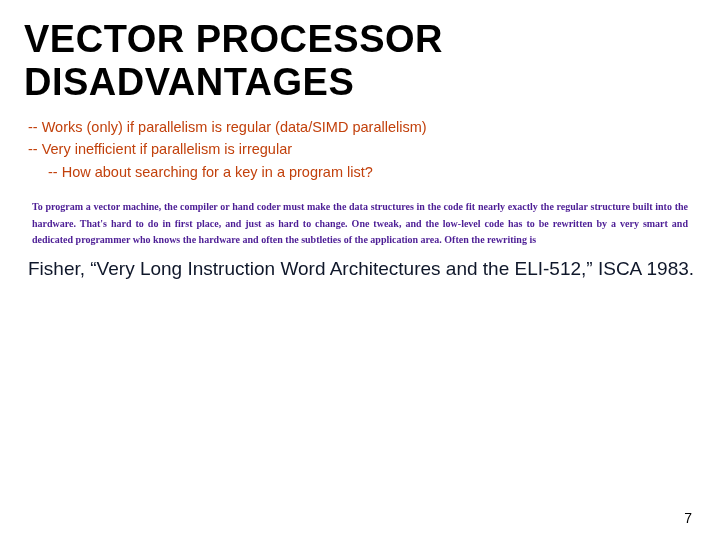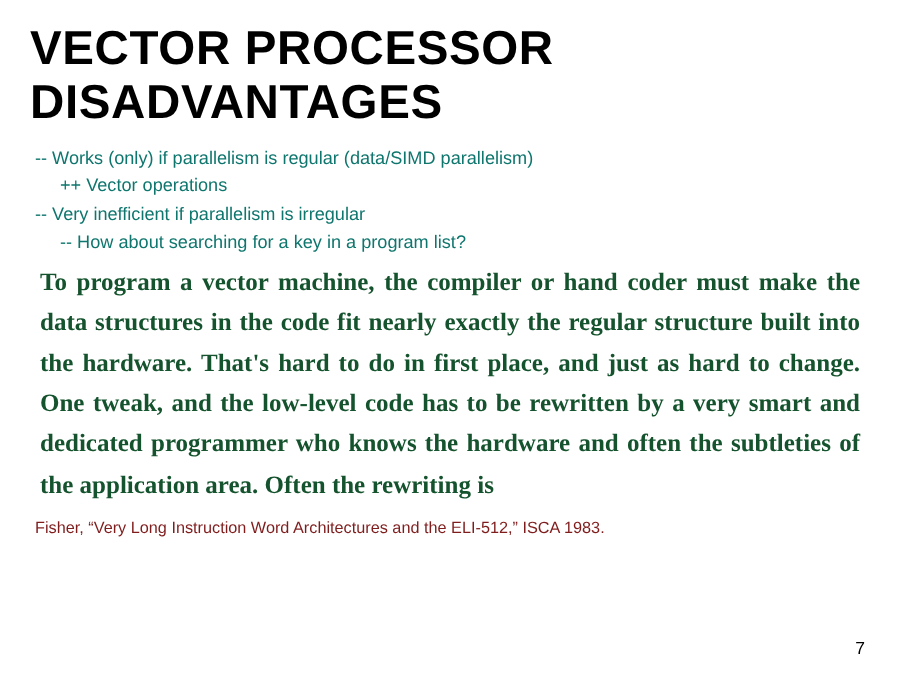--- a/index.html
+++ b/index.html
@@ -16,48 +16,48 @@
     .title {
       font-size: 38px;
       font-weight: bold;
       color: #000000;
       margin-bottom: 12px;
       letter-spacing: 0.5px;
     }
 
     .bullets {
       font-size: 14.5px;
-      color: #0f766e;
+      color: #c2410c;
       line-height: 1.55;
-      margin-bottom: 4px;
+      margin-bottom: 16px;
       margin-left: 4px;
     }
 
     .bullets .line {
       display: block;
     }
 
     .bullets .indent1 {
       margin-left: 20px;
     }
 
     .quote-block {
       font-family: 'Times New Roman', Times, serif;
-      font-size: 20px;
+      font-size: 10px;
       font-weight: bold;
-      color: #14532d;
+      color: #4c1d95;
       line-height: 1.62;
       text-align: justify;
       margin: 0 8px 10px 8px;
       border: none;
     }
 
     .citation {
-      font-size: 13px;
-      color: #7f1d1d;
+      font-size: 19px;
+      color: #0f172a;
       margin-top: 8px;
       margin-left: 4px;
       font-family: Arial, sans-serif;
     }
 
     .page-number {
       position: absolute;
       bottom: 14px;
       right: 28px;
       font-size: 14px;
@@ -65,21 +65,20 @@
       font-family: Arial, sans-serif;
     }
   </style>
 </head>
 <body>
 
 <h1 class="title">VECTOR PROCESSOR DISADVANTAGES</h1>
 
 <div class="bullets">
   <span class="line">-- Works (only) if parallelism is regular (data/SIMD parallelism)</span>
-  <span class="line indent1">++ Vector operations</span>
   <span class="line">-- Very inefficient if parallelism is irregular</span>
   <span class="line indent1">-- How about searching for a key in a program list?</span>
 </div>
 
 <div class="quote-block">To program a vector machine, the compiler or hand coder must make the data structures in the code fit nearly exactly the regular structure built into the hardware.  That's hard to do in first place, and just as hard to change.  One tweak, and the low-level code has to be rewritten by a very smart and dedicated programmer who knows the hardware and often the subtleties of the application area.  Often the rewriting is</div>
 
 <div class="citation">Fisher, “Very Long Instruction Word Architectures and the ELI-512,” ISCA 1983.</div>
 
 <div class="page-number">7</div>
 

